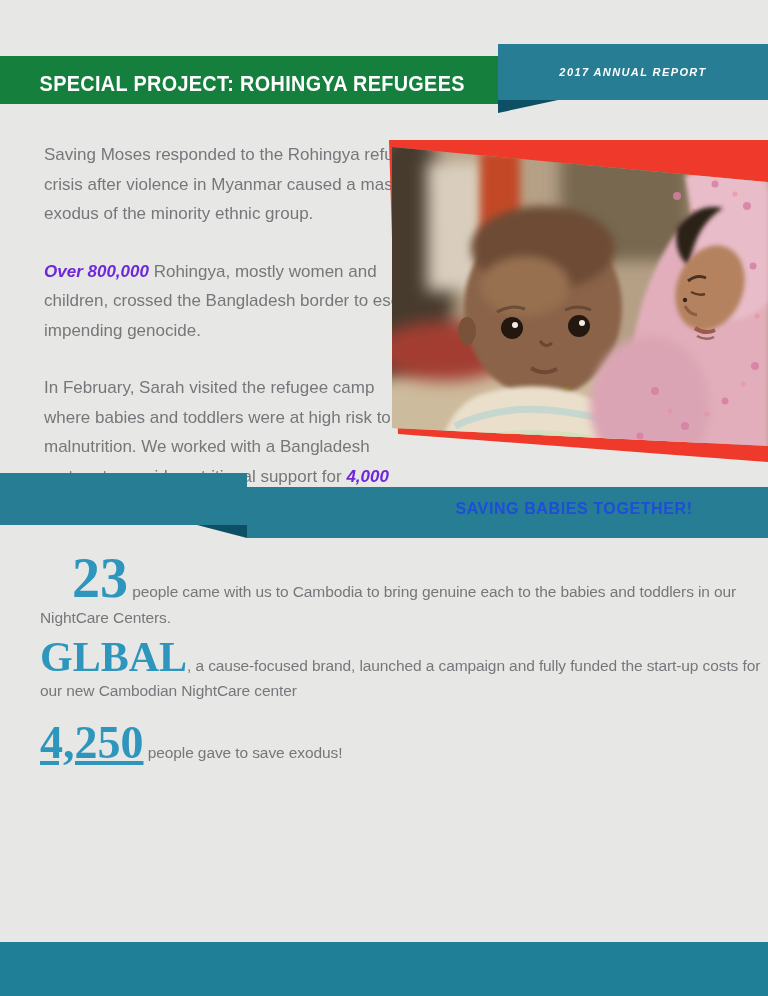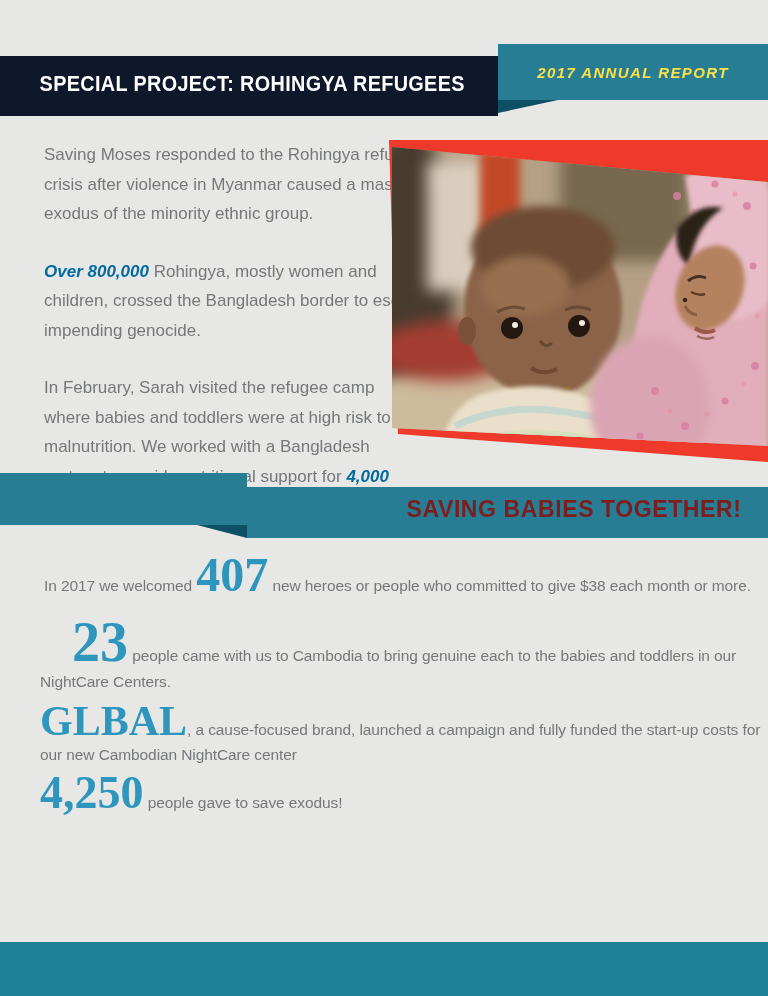--- a/index.html
+++ b/index.html
@@ -3,65 +3,65 @@
 <meta charset="utf-8">
 <style>
   html,body { margin:0; padding:0; }
   .page {
     position:relative; width:768px; height:996px; overflow:hidden;
     background:#e7e8e5;
     font-family:"Liberation Sans", sans-serif;
   }
 
   
-  .hdr-main  { position:absolute; left:0;   top:56px;  width:498px; height:60px; background:#0f172a; }
+  .hdr-main  { position:absolute; left:0;   top:56px;  width:498px; height:48px; background:#15803d; }
   .hdr-right { position:absolute; left:498px; top:44px; width:270px; height:56px; background:#267d94;
                display:flex; align-items:center; justify-content:center; }
   .hdr-fold  { position:absolute; left:498px; top:100px; width:60px; height:13px; background:#0d5066;
                clip-path:polygon(0 0, 100% 0, 0 100%); }
   .hdr-title { height:56px; display:flex; align-items:center; padding-left:44px;
                color:#ffffff; font-weight:bold; font-size:22px; letter-spacing:0.4px;
                transform:scaleX(0.9); transform-origin:left center; white-space:nowrap; }
-  .hdr-badge { color:#fde047; font-weight:bold; font-style:italic; font-size:15px; letter-spacing:1.4px;
+  .hdr-badge { color:#ffffff; font-weight:bold; font-style:italic; font-size:11px; letter-spacing:1.4px;
                white-space:nowrap; }
 
   
   .intro { position:absolute; left:44px; top:140px; width:400px; }
   .intro p { margin:0 0 28px 0; font-size:17px; line-height:29.5px; color:#76777a; white-space:pre-line; }
-  .accent { color:#0369a1; font-weight:bold; font-style:italic; }
+  .accent { color:#6d28d9; font-weight:bold; font-style:italic; }
 
   
   .photo { position:absolute; left:385px; top:136px; width:383px; height:334px; }
 
   
   .sec-left  { position:absolute; left:0;    top:473px; width:247px; height:52px; background:#267d94; }
   .sec-main  { position:absolute; left:247px; top:487px; width:521px; height:51px; background:#267d94; }
   .sec-fold  { position:absolute; left:197px; top:525px; width:50px; height:13px; background:#0d5066;
                clip-path:polygon(100% 0, 100% 100%, 0 0); }
   .sec-title { position:absolute; left:380px; top:487px; width:388px; height:44px;
                display:flex; align-items:center; justify-content:center;
-               color:#7f1d1d; font-weight:bold; font-size:23px; letter-spacing:0.6px; white-space:nowrap; }
+               color:#1d4ed8; font-weight:bold; font-size:16px; letter-spacing:0.6px; white-space:nowrap; }
 
   
   .stats { position:absolute; left:40px; top:552px; width:722px; color:#76777a;
            font-size:15.5px; letter-spacing:-0.1px; }
   .stat  { line-height:25px; white-space:pre-line; }
   .stat .num { font-family:"Liberation Serif", serif; font-weight:bold; color:#2e96bd;
                line-height:0.95; letter-spacing:0; font-style:normal; }
   .s1 { margin-bottom:18px; padding-left:4px; }
   .s2 { margin-bottom:8px; }
-  .s3 { margin-bottom:4px; }
+  .s3 { margin-bottom:18px; }
   .s4 { margin-bottom:28px; }
   .s5 { margin-bottom:14px; }
   .n1 { font-size:48px; }
   .n2 { font-size:56px;margin-left:32px; }
   .n3 { font-size:42px; }
   .n4 { font-size:42px; }
   .n5 { font-size:38px; }
-  .n6 { font-size:46px; }
+  .n6 { font-size:46px;text-decoration:underline; }
 
   
   .footer { position:absolute; left:0; top:942px; width:768px; height:54px; background:#1f7f97; }
 </style>
 </head>
 <body>
 
 <div class="page">
 
   <div class="hdr-main">
@@ -169,21 +169,20 @@
       <path d="M312 200 q9 5 17 1" stroke="#7d4435" stroke-width="2.5" fill="none" opacity="0.7"></path>
     </g>
   </svg>
 
   <div class="sec-left"></div>
   <div class="sec-main"></div>
   <div class="sec-fold"></div>
   <div class="sec-title">SAVING BABIES TOGETHER!</div>
 
   <div class="stats">
-    <div class="stat s1"><span>In 2017 we welcomed </span><span class="num n1">407</span><span> new heroes or people who committed to give $38 each month or more.</span></div>
     <div class="stat s2"><span class="num n2">23</span><span> people came with us to Cambodia to bring genuine each to the babies and toddlers in our
 NightCare Centers.</span></div>
     <div class="stat s3"><span class="num n3">GLBAL</span><span>, a cause-focused brand, launched a campaign and fully funded the start-up costs for
 our new Cambodian NightCare center</span></div>
     <div class="stat s6"><span class="num n6">4,250</span><span> people gave to save exodus!</span></div>
   </div>
 
   <div class="footer"></div>
 
 </div>

